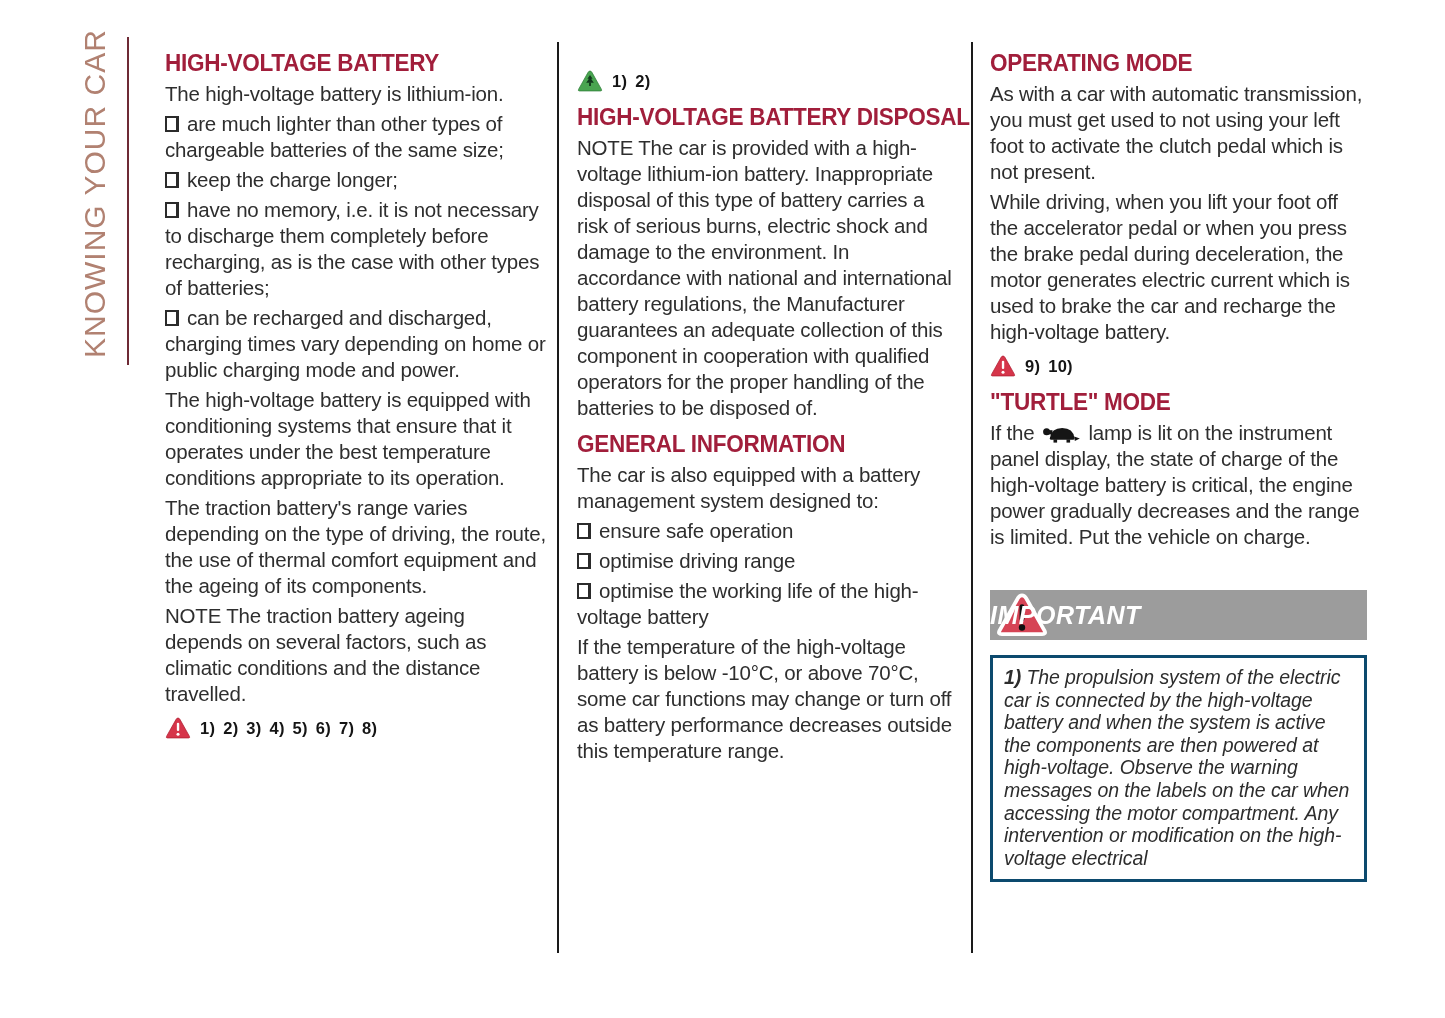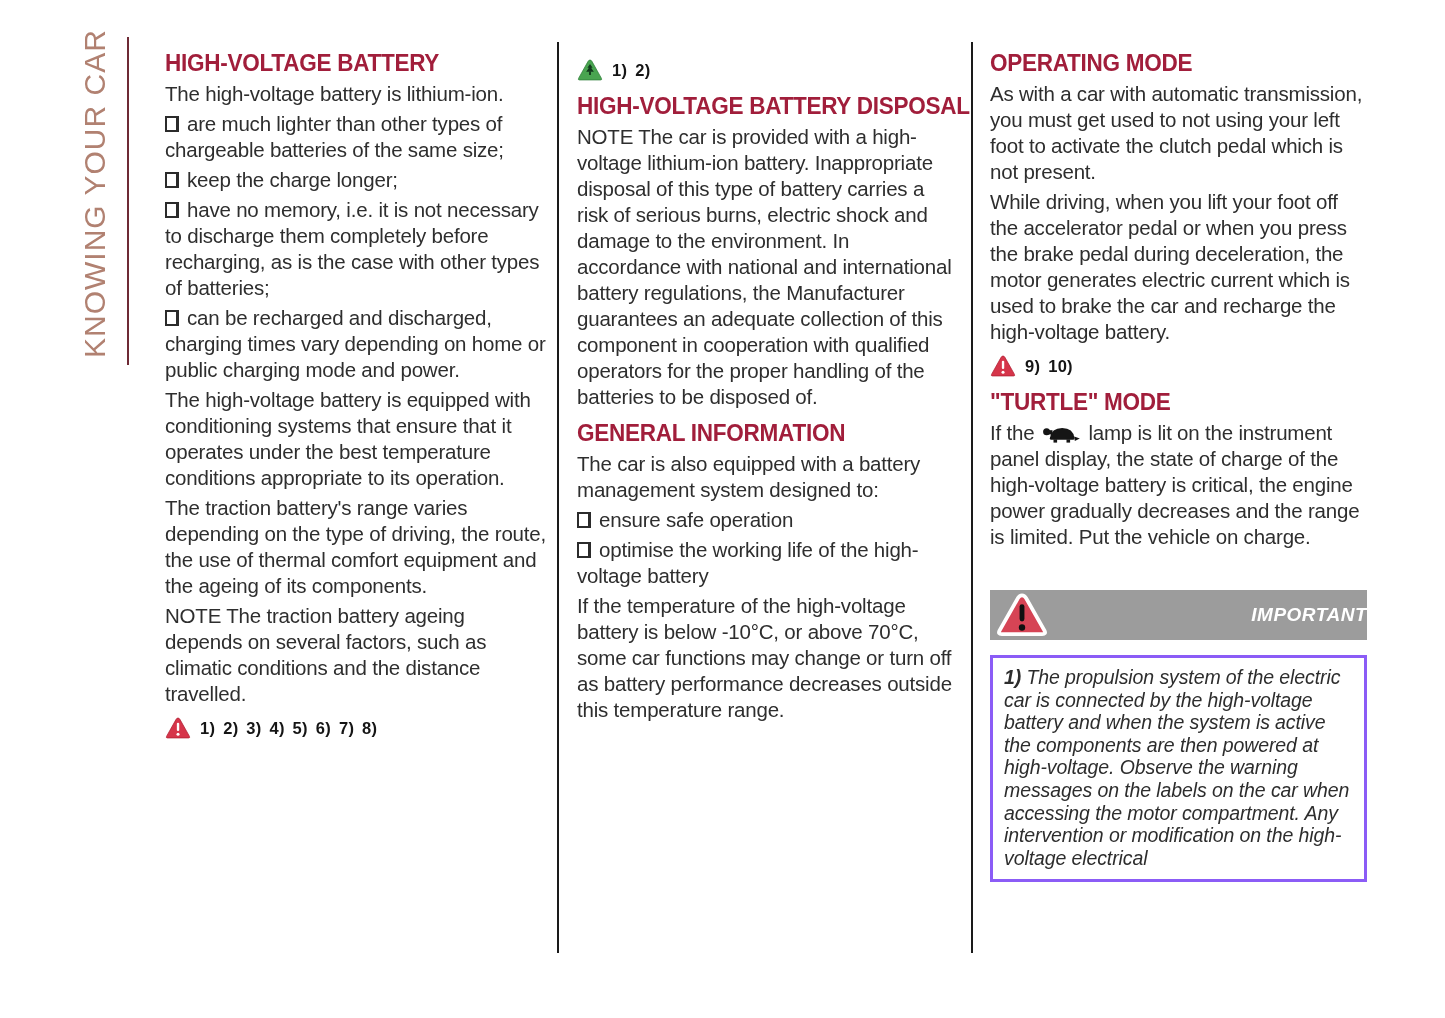--- a/index.html
+++ b/index.html
@@ -42,23 +42,23 @@
   .icon-row{display:flex;align-items:center;gap:9px;margin:8px 0 8px 0;}
   .refs{font-weight:bold;font-size:16.5px;letter-spacing:0.3px;word-spacing:3px;color:#151515;}
 
   .turtle{vertical-align:-4px;margin:0 7px;}
 
   .page-number{margin-top:8px;font-size:37px;font-weight:bold;letter-spacing:1px;color:#111;}
 
   
   .important-bar{position:relative;margin-top:40px;height:50px;background:#9C9C9C;display:flex;align-items:center;}
   .important-bar .tri{margin-left:6px;flex:0 0 auto;}
-  .important-label{position:absolute;left:0;right:0;text-align:right;
-     color:#FFFFFF;font-weight:bold;font-style:italic;font-size:19px;letter-spacing:0.5px;}
-  .note-box{margin-top:15px;border:3px solid #8b5cf6;padding:8px 11px 10px 11px;
+  .important-label{position:absolute;left:0;right:0;text-align:left;
+     color:#FFFFFF;font-weight:bold;font-style:italic;font-size:25px;letter-spacing:0.5px;}
+  .note-box{margin-top:15px;border:3px solid #0c4a6e;padding:8px 11px 10px 11px;
      font-style:italic;font-size:19.5px;line-height:22.6px;color:#2d2d2d;letter-spacing:-0.1px;}
   .note-box b{font-style:italic;}
 </style>
 </head>
 <body>
 
 <div class="canvas">
 
   <div class="sidebar-label">KNOWING YOUR CAR</div>
   <div class="sidebar-rule"></div>
@@ -82,35 +82,36 @@
         <path d="M17 2.5 Q18.6 2.5 19.5 4.2 L32 26.5 Q33 28.5 30.8 28.5 L3.2 28.5 Q1 28.5 2 26.5 L14.5 4.2 Q15.4 2.5 17 2.5 Z" fill="#D6354A" stroke="#B01F33" stroke-width="1"></path>
         <rect x="15.5" y="8.5" width="3.1" height="11" rx="1.5" fill="#ffffff"></rect>
         <circle cx="17.05" cy="23.6" r="2" fill="#ffffff"></circle>
       </svg>
       <span class="refs">1) 2) 3) 4) 5) 6) 7) 8)</span>
     </div>
 
   </div>
 
   <div class="col col2">
-    <div class="icon-row" style="margin-top:8px;">
+    <div class="icon-row" style="margin-top:19px;">
       <svg width="26" height="24" viewBox="0 0 34 31">
         <path d="M17 2.5 Q18.6 2.5 19.5 4.2 L32 26.5 Q33 28.5 30.8 28.5 L3.2 28.5 Q1 28.5 2 26.5 L14.5 4.2 Q15.4 2.5 17 2.5 Z" fill="#49A450" stroke="#2F7F3A" stroke-width="1"></path>
         <g fill="#12391C">
           <path d="M17 7.5 l3.4 5 h-2 l3.6 5.2 h-10 l3.6 -5.2 h-2 z"></path>
           <rect x="15.8" y="17.5" width="2.4" height="4.5"></rect>
         </g>
       </svg>
       <span class="refs">1) 2)</span>
     </div>
     <div class="h">HIGH-VOLTAGE BATTERY DISPOSAL</div>
     <p>NOTE The car is provided with a high-voltage lithium-ion battery. Inappropriate disposal of this type of battery carries a risk of serious burns, electric shock and damage to the environment. In accordance with national and international battery regulations, the Manufacturer guarantees an adequate collection of this component in cooperation with qualified operators for the proper handling of the batteries to be disposed of.</p>
     <div class="h">GENERAL INFORMATION</div>
     <p>The car is also equipped with a battery management system designed to:</p>
     <p><span class="sq"></span><span>ensure safe operation</span></p>
+    <p><span class="sq"></span><span>optimise driving range</span></p>
     <p><span class="sq"></span><span>optimise the working life of the high-voltage battery</span></p>
     <p>If the temperature of the high-voltage battery is below -10°C, or above 70°C, some car functions may change or turn off as battery performance decreases outside this temperature range.</p>
   </div>
 
   <div class="col col3">
     <div class="h first">OPERATING MODE</div>
     <p>As with a car with automatic transmission, you must get used to not using your left foot to activate the clutch pedal which is not present.</p>
     <p>While driving, when you lift your foot off the accelerator pedal or when you press the brake pedal during deceleration, the motor generates electric current which is used to brake the car and recharge the high-voltage battery.</p>
 
     <div class="icon-row">

